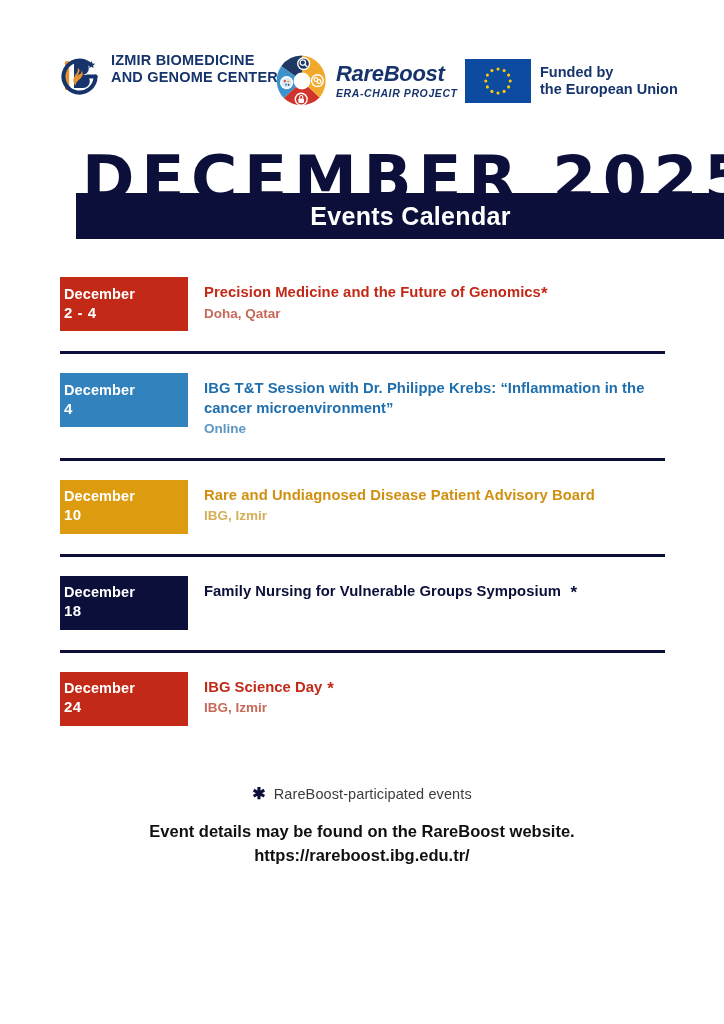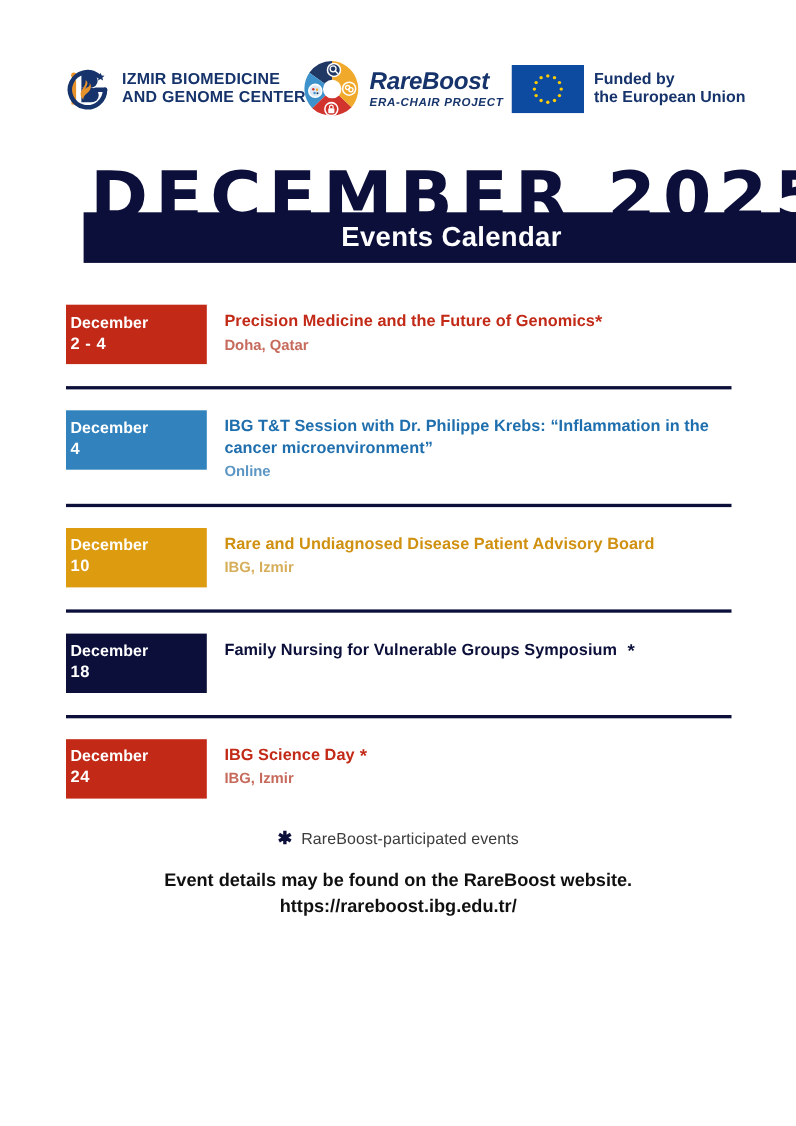--- a/index.html
+++ b/index.html
@@ -26,21 +26,20 @@
     height: 62px;
     display: flex;
     align-items: center;
   }
   .logo-ibg {
     position: absolute;
     left: 55px;
     top: 0;
     height: 58px;
     display: flex;
-    align-items: center;
     gap: 8px;
   }
   .ibg-mark { width: 48px; height: 48px; display:block; }
   .ibg-text {
     font-size: 14.5px;
     font-weight: 700;
     color: #16346b;
     line-height: 1.18;
     letter-spacing: 0.2px;
     white-space: pre-line;
@@ -205,20 +204,21 @@
     left: 0;
     top: 752px;
     width: 724px;
     text-align: center;
   }
   .legend {
     font-size: 14.5px;
     color: #3c3c3c;
     font-weight: 400;
     letter-spacing: 0.1px;
+    margin-top: 32px;
   }
   .legend .lstar {
     color: #0b0f3a;
     font-weight: 700;
     font-size: 16px;
     margin-right: 8px;
   }
   .footer-note {
     margin-top: 17px;
     font-size: 16.5px;

